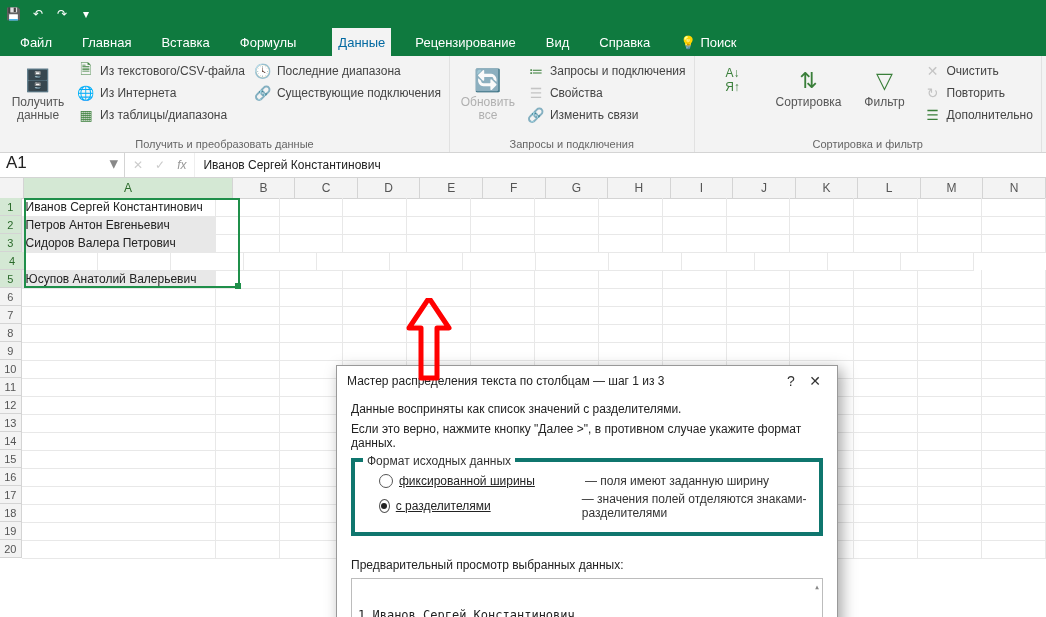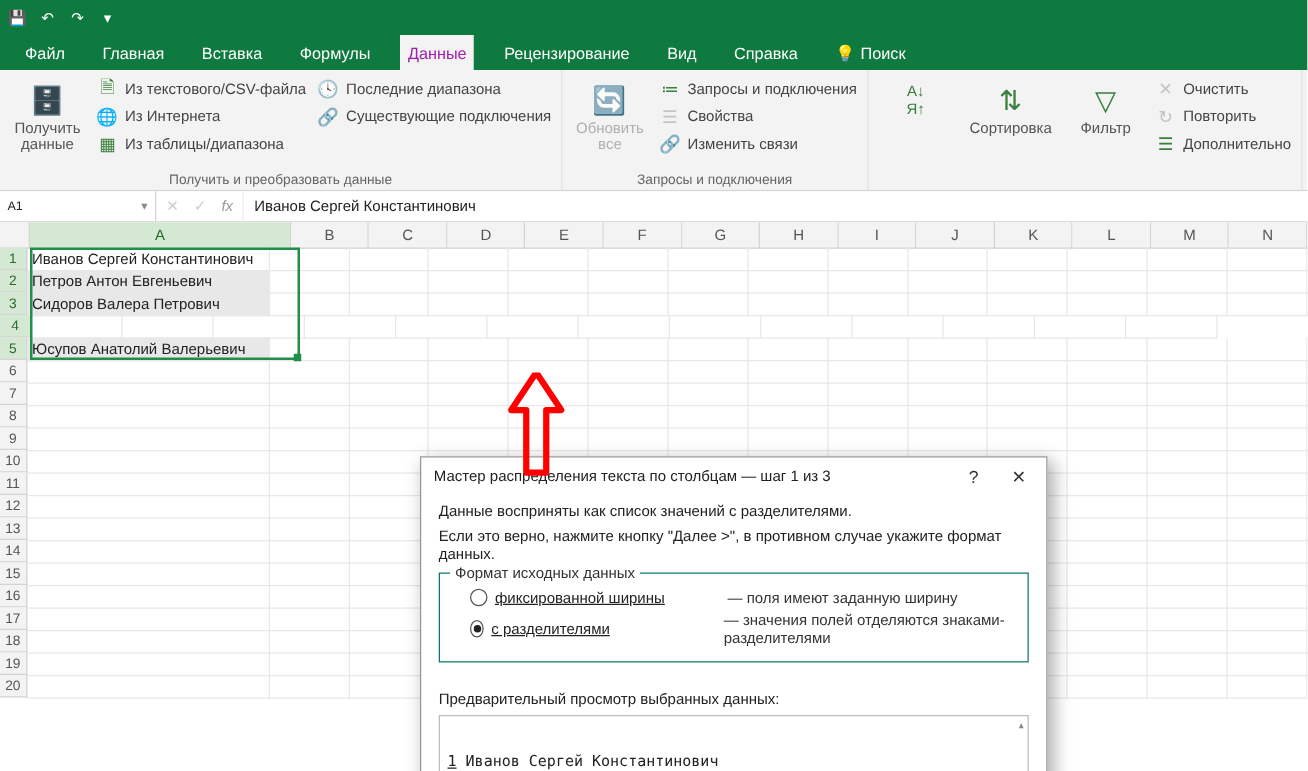--- a/index.html
+++ b/index.html
@@ -2,60 +2,60 @@
 <html><head>
 <meta charset="utf-8">
 <style>
   html, body { margin:0; padding:0; font-family: "Segoe UI", Tahoma, sans-serif; font-size:12px; color:#222; background:#fff; }
   .titlebar { background:#0f7a3f; color:#fff; height:28px; display:flex; align-items:center; }
   .titlebar .tb-left { display:flex; align-items:center; gap:8px; padding-left:6px; }
   .titlebar .tb-center { flex:1; text-align:center; font-size:12px; }
   .tb-icon { width:16px; height:16px; display:flex; align-items:center; justify-content:center; color:#fff; font-size:12px;}
   .menubar { background:#0f7a3f; height:28px; display:flex; align-items:stretch; padding-left:14px; gap:18px; color:#fff; font-size:13px; }
   .menubar .mitem { display:flex; align-items:center; padding:0 6px; cursor:default;}
-  .menubar .mitem.active { background:#f3f3f3; color:#a21caf; }
+  .menubar .mitem.active { background:#f3f3f3; color:#0369a1;margin-left:12px; }
   .menubar .search { display:flex; align-items:center; gap:4px; }
   .ribbon { background:#f3f3f3; border-bottom:1px solid #d4d4d4; height:96px; display:flex; overflow:hidden;}
   .rgroup { border-right:1px solid #e1e1e1; padding:4px 8px 0 8px; display:flex; flex-direction:column; }
   .rgroup .rlabel { text-align:center; font-size:11px; color:#666; padding:4px 0 2px;}
   .iconbox { width:16px; height:16px; display:inline-flex; align-items:center; justify-content:center; color:#3a7f3a; font-size:14px;}
   .bigbtn { display:flex; flex-direction:column; align-items:center; justify-content:flex-start; width:60px; text-align:center; line-height:13px; padding-top:4px; color:#555; }
   .bigbtn .bigicon { width:32px; height:32px; display:flex; align-items:center; justify-content:center; font-size:22px; color:#3a7f3a;}
   .bigbtn.disabled, .disabled { color:#b0b0b0; }
   .bigbtn.disabled .bigicon, .disabled .iconbox { color:#c4c4c4; }
   .smallrow { display:flex; align-items:center; gap:6px; height:22px; font-size:12px; color:#444; white-space:nowrap;}
   .vstack { display:flex; flex-direction:column; }
   .hstack { display:flex; flex-direction:row; align-items:flex-start; gap:10px;}
   .formula-bar { height:24px; display:flex; align-items:stretch; border-bottom:1px solid #d4d4d4; background:#fff;}
-  .name-box { width:112px; border-right:1px solid #d4d4d4; padding:0 6px; display:flex; align-items:center; font-size:10px; }
+  .name-box { width:112px; border-right:1px solid #d4d4d4; padding:0 6px; display:flex; font-size:17px; }
   .fb-controls { display:flex; align-items:center; padding:0 8px; color:#999; gap:12px; border-right:1px solid #eee;}
   .fb-input { flex:1; padding:0 8px; display:flex; align-items:center; color:#222;}
   .sheet-area { position:relative; display:flex; height:calc(617px - 28px - 28px - 96px - 24px); }
   .col-headers { position:absolute; left:0; top:0; right:0; height:20px; display:flex; background:#f3f3f3; }
   .corner { width:24px; height:20px; border-right:1px solid #d4d4d4; border-bottom:1px solid #d4d4d4; background:#f3f3f3;}
   .ch { height:20px; border-right:1px solid #d4d4d4; border-bottom:1px solid #d4d4d4; text-align:center; line-height:20px; font-size:12px; color:#555; background:#f3f3f3;}
   .ch.sel { background:#d4e8d4; color:#2a6a2a; }
   .rows { position:absolute; left:0; top:20px; bottom:0; right:0; }
   .row { display:flex; height:18px; }
   .rh { width:24px; text-align:center; font-size:11px; color:#555; border-right:1px solid #d4d4d4; border-bottom:1px solid #d4d4d4; background:#f3f3f3; line-height:18px;}
   .rh.sel { background:#d4e8d4; color:#2a6a2a;}
   .cell { border-right:1px solid #e8e8e8; border-bottom:1px solid #e8e8e8; height:18px; line-height:18px; padding:0 4px; overflow:hidden; white-space:nowrap; font-size:12px;}
   .cell.sel { background:#e8e8e8; }
   .colA { width:216px;}
   .colOther { width:64px;}
   
   .selection-outline { position:absolute; left:24px; top:20px; width:216px; height:90px; border:2px solid #1f8f4a; pointer-events:none; box-sizing:border-box;}
   .selection-outline .handle { position:absolute; right:-3px; bottom:-3px; width:6px; height:6px; background:#1f8f4a;}
   
   .dialog { position:absolute; left:336px; top:187px; width:500px; background:#fff; border:1px solid #999; box-shadow:4px 4px 14px rgba(0,0,0,.35); font-size:12px; }
-  .dlg-title { height:30px; display:flex; align-items:center; padding:0 10px; font-size:12px;gap:12px;}
+  .dlg-title { height:30px; display:flex; align-items:center; padding:0 10px; font-size:12px;}
   .dlg-title .spacer { flex:1;}
   .dlg-title .dlg-close, .dlg-title .dlg-help { width:24px; text-align:center; font-size:14px; color:#333;}
   .dlg-body { padding:6px 14px 10px;}
-  .group-box { border:1px solid #0f766e; padding:8px 10px 10px; margin-top:8px; position:relative;}
+  .group-box { border:4px solid #0f766e; padding:8px 10px 10px; margin-top:8px; position:relative;}
   .group-box .legend { position:absolute; top:-8px; left:8px; background:#fff; padding:0 4px; color:#333;}
   .radio-row { display:flex; align-items:center; gap:6px; margin:4px 0 2px 14px;}
   .radio { width:12px; height:12px; border:1px solid #555; border-radius:50%; display:inline-flex; align-items:center; justify-content:center;}
   .radio .dot { width:6px; height:6px; border-radius:50%; background:#222;}
   .radio-row .desc { margin-left:30px; color:#333;}
   .preview-label { margin:22px 0 6px;}
   .preview-box { border:1px solid #bcbcbc; background:#fff; height:96px; position:relative; padding:4px 6px; font-family: Consolas, monospace; font-size:12px; overflow:hidden;}
   .preview-box .line { white-space:pre; line-height:16px;margin-top:24px;}
   .preview-box .scroll-up { position:absolute; right:2px; top:2px; color:#888; font-size:10px;}
   
@@ -170,20 +170,21 @@
         <div class="smallrow disabled">
             <span class="iconbox">↻</span>
             <span>Повторить</span>
           </div>
         <div class="smallrow">
             <span class="iconbox">☰</span>
             <span>Дополнительно</span>
           </div>
       </div>
     </div>
+    <div class="rlabel">Сортировка и фильтр</div>
   </div>
 
   <div class="rgroup" style="border-right:none;">
     
     
   </div>
 </div>
 
 <div class="formula-bar">
   <div class="name-box">

